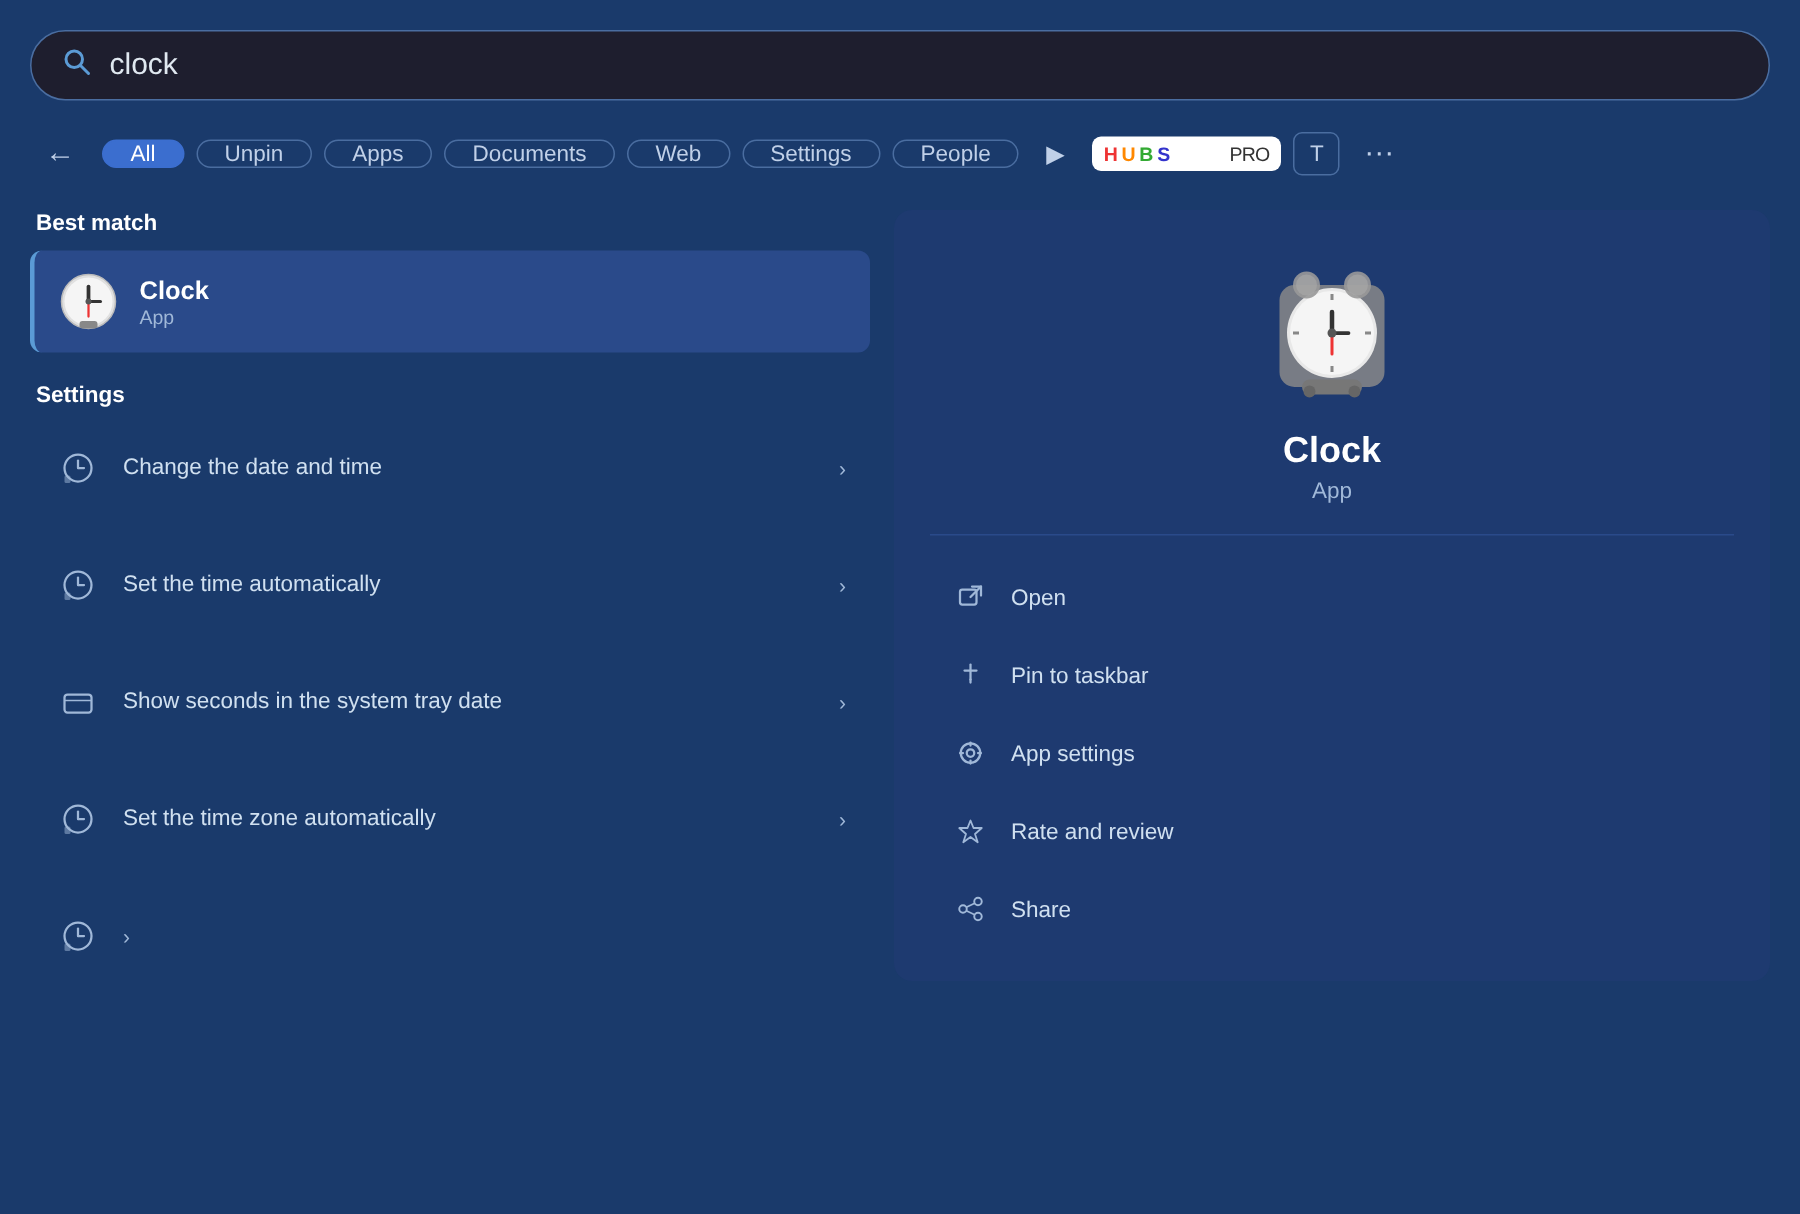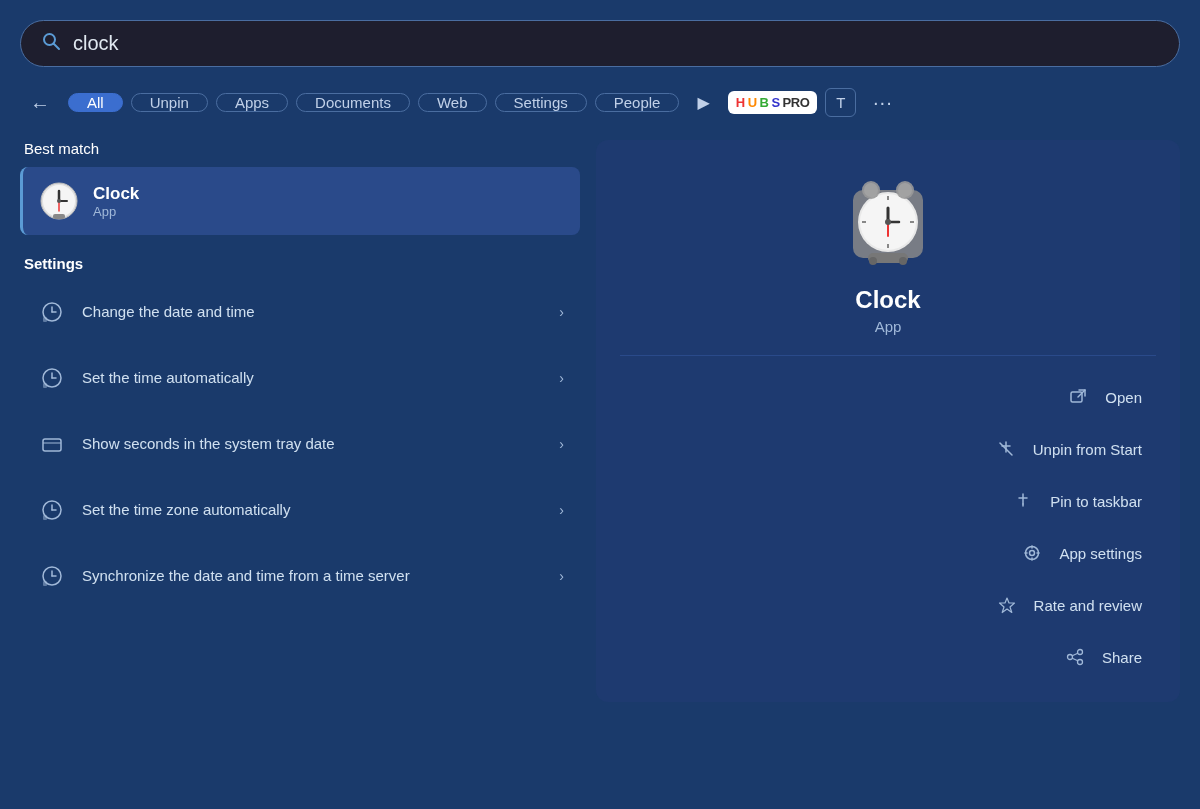--- a/index.html
+++ b/index.html
@@ -126,21 +126,21 @@
     
     .left-panel {
       flex: 0 0 560px;
       display: flex;
       flex-direction: column;
     }
 
     .section-label {
       color: #fff;
       font-size: 15px;
-      font-weight: 400;
+      font-weight: 700;
       margin-bottom: 10px;
       padding-left: 4px;
     }
 
     
     .best-match-item {
       background: #2a4a8a;
       border-radius: 8px;
       display: flex;
       align-items: center;
@@ -170,21 +170,21 @@
       font-size: 15px;
       font-weight: 700;
       margin-bottom: 10px;
       padding-left: 4px;
     }
 
     
     .settings-list {
       display: flex;
       flex-direction: column;
-      gap: 6px;
+      gap: 18px;
     }
     .settings-item {
       display: flex;
       align-items: center;
       padding: 14px 16px;
       border-radius: 6px;
       cursor: pointer;
       transition: background 0.15s;
     }
     .settings-item .s-icon {
@@ -251,21 +251,20 @@
       flex-direction: column;
       gap: 2px;
     }
     .action-item {
       display: flex;
       align-items: center;
       padding: 12px 14px;
       border-radius: 6px;
       cursor: pointer;
       transition: background 0.15s;
-      justify-content: flex-end;
     }
     .action-item .a-icon {
       width: 26px;
       height: 26px;
       margin-right: 14px;
       color: #a0b8d8;
       display: flex;
       align-items: center;
       justify-content: center;
       font-size: 17px;
@@ -316,21 +315,21 @@
       <span>People</span>
     </button>
 
     <button class="play-btn">▶</button>
 
     <div class="img-badge">
       <span style="color:#e33;font-weight:900;">H</span>
       <span style="color:#f80;font-weight:900;">U</span>
       <span style="color:#3a3;font-weight:900;">B</span>
       <span style="color:#33c;font-weight:900;">S</span>
-      <span style="font-weight:700;">PRO</span>
+      <span style="font-weight:400;margin-left:37px;">PRO</span>
     </div>
 
     <div class="t-badge">T</div>
 
     <button class="more-btn">···</button>
   </div>
 
   <div class="main-content">
 
     <div class="left-panel">
@@ -414,21 +413,20 @@
 
         <div class="settings-item">
           <span class="s-icon">
             <svg width="22" height="22" viewBox="0 0 22 22" fill="none">
               <circle cx="11" cy="11" r="9" stroke="#a0b8d8" stroke-width="1.5"></circle>
               <line x1="11" y1="11" x2="11" y2="6" stroke="#a0b8d8" stroke-width="1.5" stroke-linecap="round"></line>
               <line x1="11" y1="11" x2="15" y2="11" stroke="#a0b8d8" stroke-width="1.5" stroke-linecap="round"></line>
               <rect x="2" y="16" width="4" height="5" rx="1" fill="#a0b8d8" opacity="0.5"></rect>
             </svg>
           </span>
-          <span class="s-text">Synchronize the date and time from a time server</span>
           <span class="chevron">›</span>
         </div>
 
       </div>
     </div>
 
     <div class="right-panel">
 
       <div class="clock-icon-wrap">
         <svg width="90" height="96" viewBox="0 0 90 96">
@@ -474,30 +472,20 @@
           <span class="a-icon">
             <svg width="18" height="18" viewBox="0 0 18 18" fill="none">
               <rect x="2" y="4" width="11" height="10" rx="1.5" stroke="#a0b8d8" stroke-width="1.5" fill="none"></rect>
               <polyline points="10,2 16,2 16,8" stroke="#a0b8d8" stroke-width="1.5" fill="none" stroke-linecap="round" stroke-linejoin="round"></polyline>
               <line x1="16" y1="2" x2="9" y2="9" stroke="#a0b8d8" stroke-width="1.5" stroke-linecap="round"></line>
             </svg>
           </span>
           <span class="a-label">Open</span>
         </div>
 
-        <div class="action-item">
-          <span class="a-icon">
-            <svg width="18" height="18" viewBox="0 0 18 18" fill="none">
-              <line x1="3" y1="3" x2="15" y2="15" stroke="#a0b8d8" stroke-width="1.5" stroke-linecap="round"></line>
-              <line x1="9" y1="2" x2="9" y2="12" stroke="#a0b8d8" stroke-width="1.5" stroke-linecap="round"></line>
-              <line x1="5" y1="6" x2="13" y2="6" stroke="#a0b8d8" stroke-width="1.5" stroke-linecap="round"></line>
-            </svg>
-          </span>
-          <span class="a-label">Unpin from Start</span>
-        </div>
 
         <div class="action-item">
           <span class="a-icon">
             <svg width="18" height="18" viewBox="0 0 18 18" fill="none">
               <line x1="9" y1="2" x2="9" y2="12" stroke="#a0b8d8" stroke-width="1.5" stroke-linecap="round"></line>
               <line x1="5" y1="6" x2="13" y2="6" stroke="#a0b8d8" stroke-width="1.5" stroke-linecap="round"></line>
               <line x1="9" y1="12" x2="9" y2="16" stroke="#a0b8d8" stroke-width="1.5" stroke-linecap="round" stroke-dasharray="2,2"></line>
             </svg>
           </span>
           <span class="a-label">Pin to taskbar</span>

